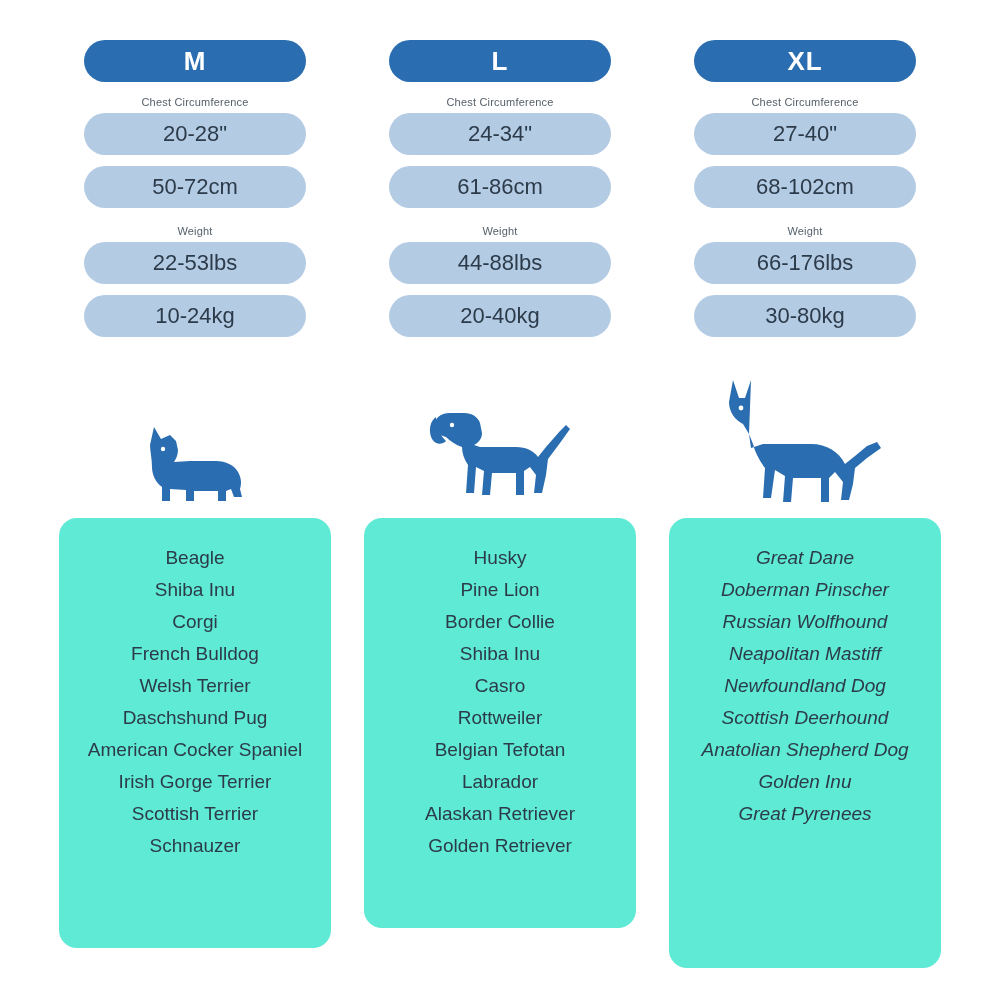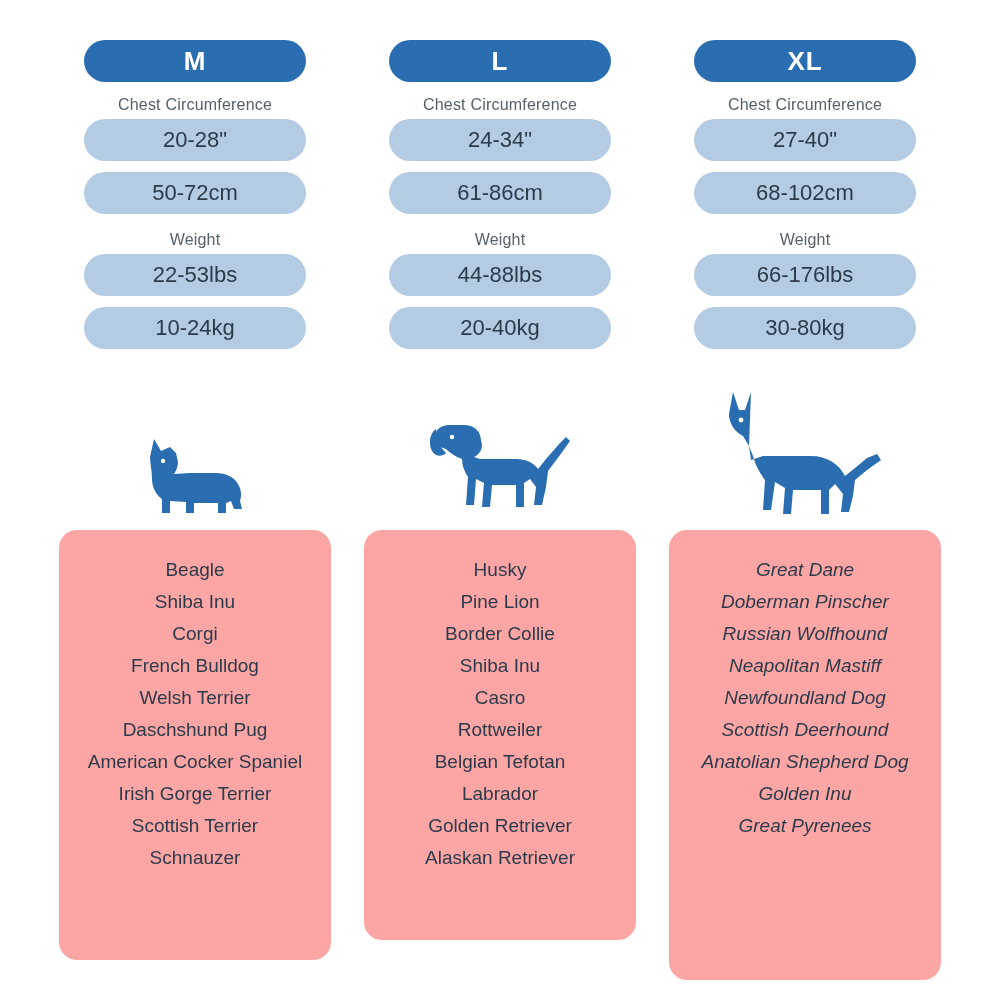--- a/index.html
+++ b/index.html
@@ -38,21 +38,21 @@
     color: #ffffff;
     font-size: 26px;
     font-weight: bold;
     letter-spacing: 1px;
     display: flex;
     align-items: center;
     justify-content: center;
     margin-bottom: 8px;
   }
   .measure-label {
-    font-size: 16px;
+    font-size: 11px;
     color: #55606b;
     margin: 6px 0 5px 0;
     letter-spacing: 0.2px;
   }
   .value-pill {
     width: 222px;
     height: 42px;
     border-radius: 21px;
     background: #b4cbe4;
     color: #2c3b4a;
@@ -69,21 +69,21 @@
     justify-content: center;
     margin-top: 14px;
     margin-bottom: 6px;
   }
   .silhouette svg {
     display: block;
   }
   .breed-box {
     width: 272px;
     border-radius: 18px;
-    background: #fca5a5;
+    background: #5eead4;
     padding: 24px 8px 24px 8px;
     box-sizing: border-box;
     display: flex;
     flex-direction: column;
     align-items: center;
   }
   .breed-box.tall-m { min-height: 430px; }
   .breed-box.tall-l { min-height: 410px; }
   .breed-box.tall-xl { min-height: 450px; font-style: italic; }
   .breed-item {
@@ -162,22 +162,22 @@
 
     <div class="breed-box tall-l">
       <div class="breed-item">Husky</div>
       <div class="breed-item">Pine Lion</div>
       <div class="breed-item">Border Collie</div>
       <div class="breed-item">Shiba Inu</div>
       <div class="breed-item">Casro</div>
       <div class="breed-item">Rottweiler</div>
       <div class="breed-item">Belgian Tefotan</div>
       <div class="breed-item">Labrador</div>
+      <div class="breed-item">Alaskan Retriever</div>
       <div class="breed-item">Golden Retriever</div>
-      <div class="breed-item">Alaskan Retriever</div>
     </div>
   </div>
 
   <div class="column">
     <div class="size-header">XL</div>
     <div class="measure-label">Chest Circumference</div>
     <div class="value-pill">27-40"</div>
     <div class="value-pill">68-102cm</div>
     <div class="measure-label">Weight</div>
     <div class="value-pill">66-176lbs</div>

